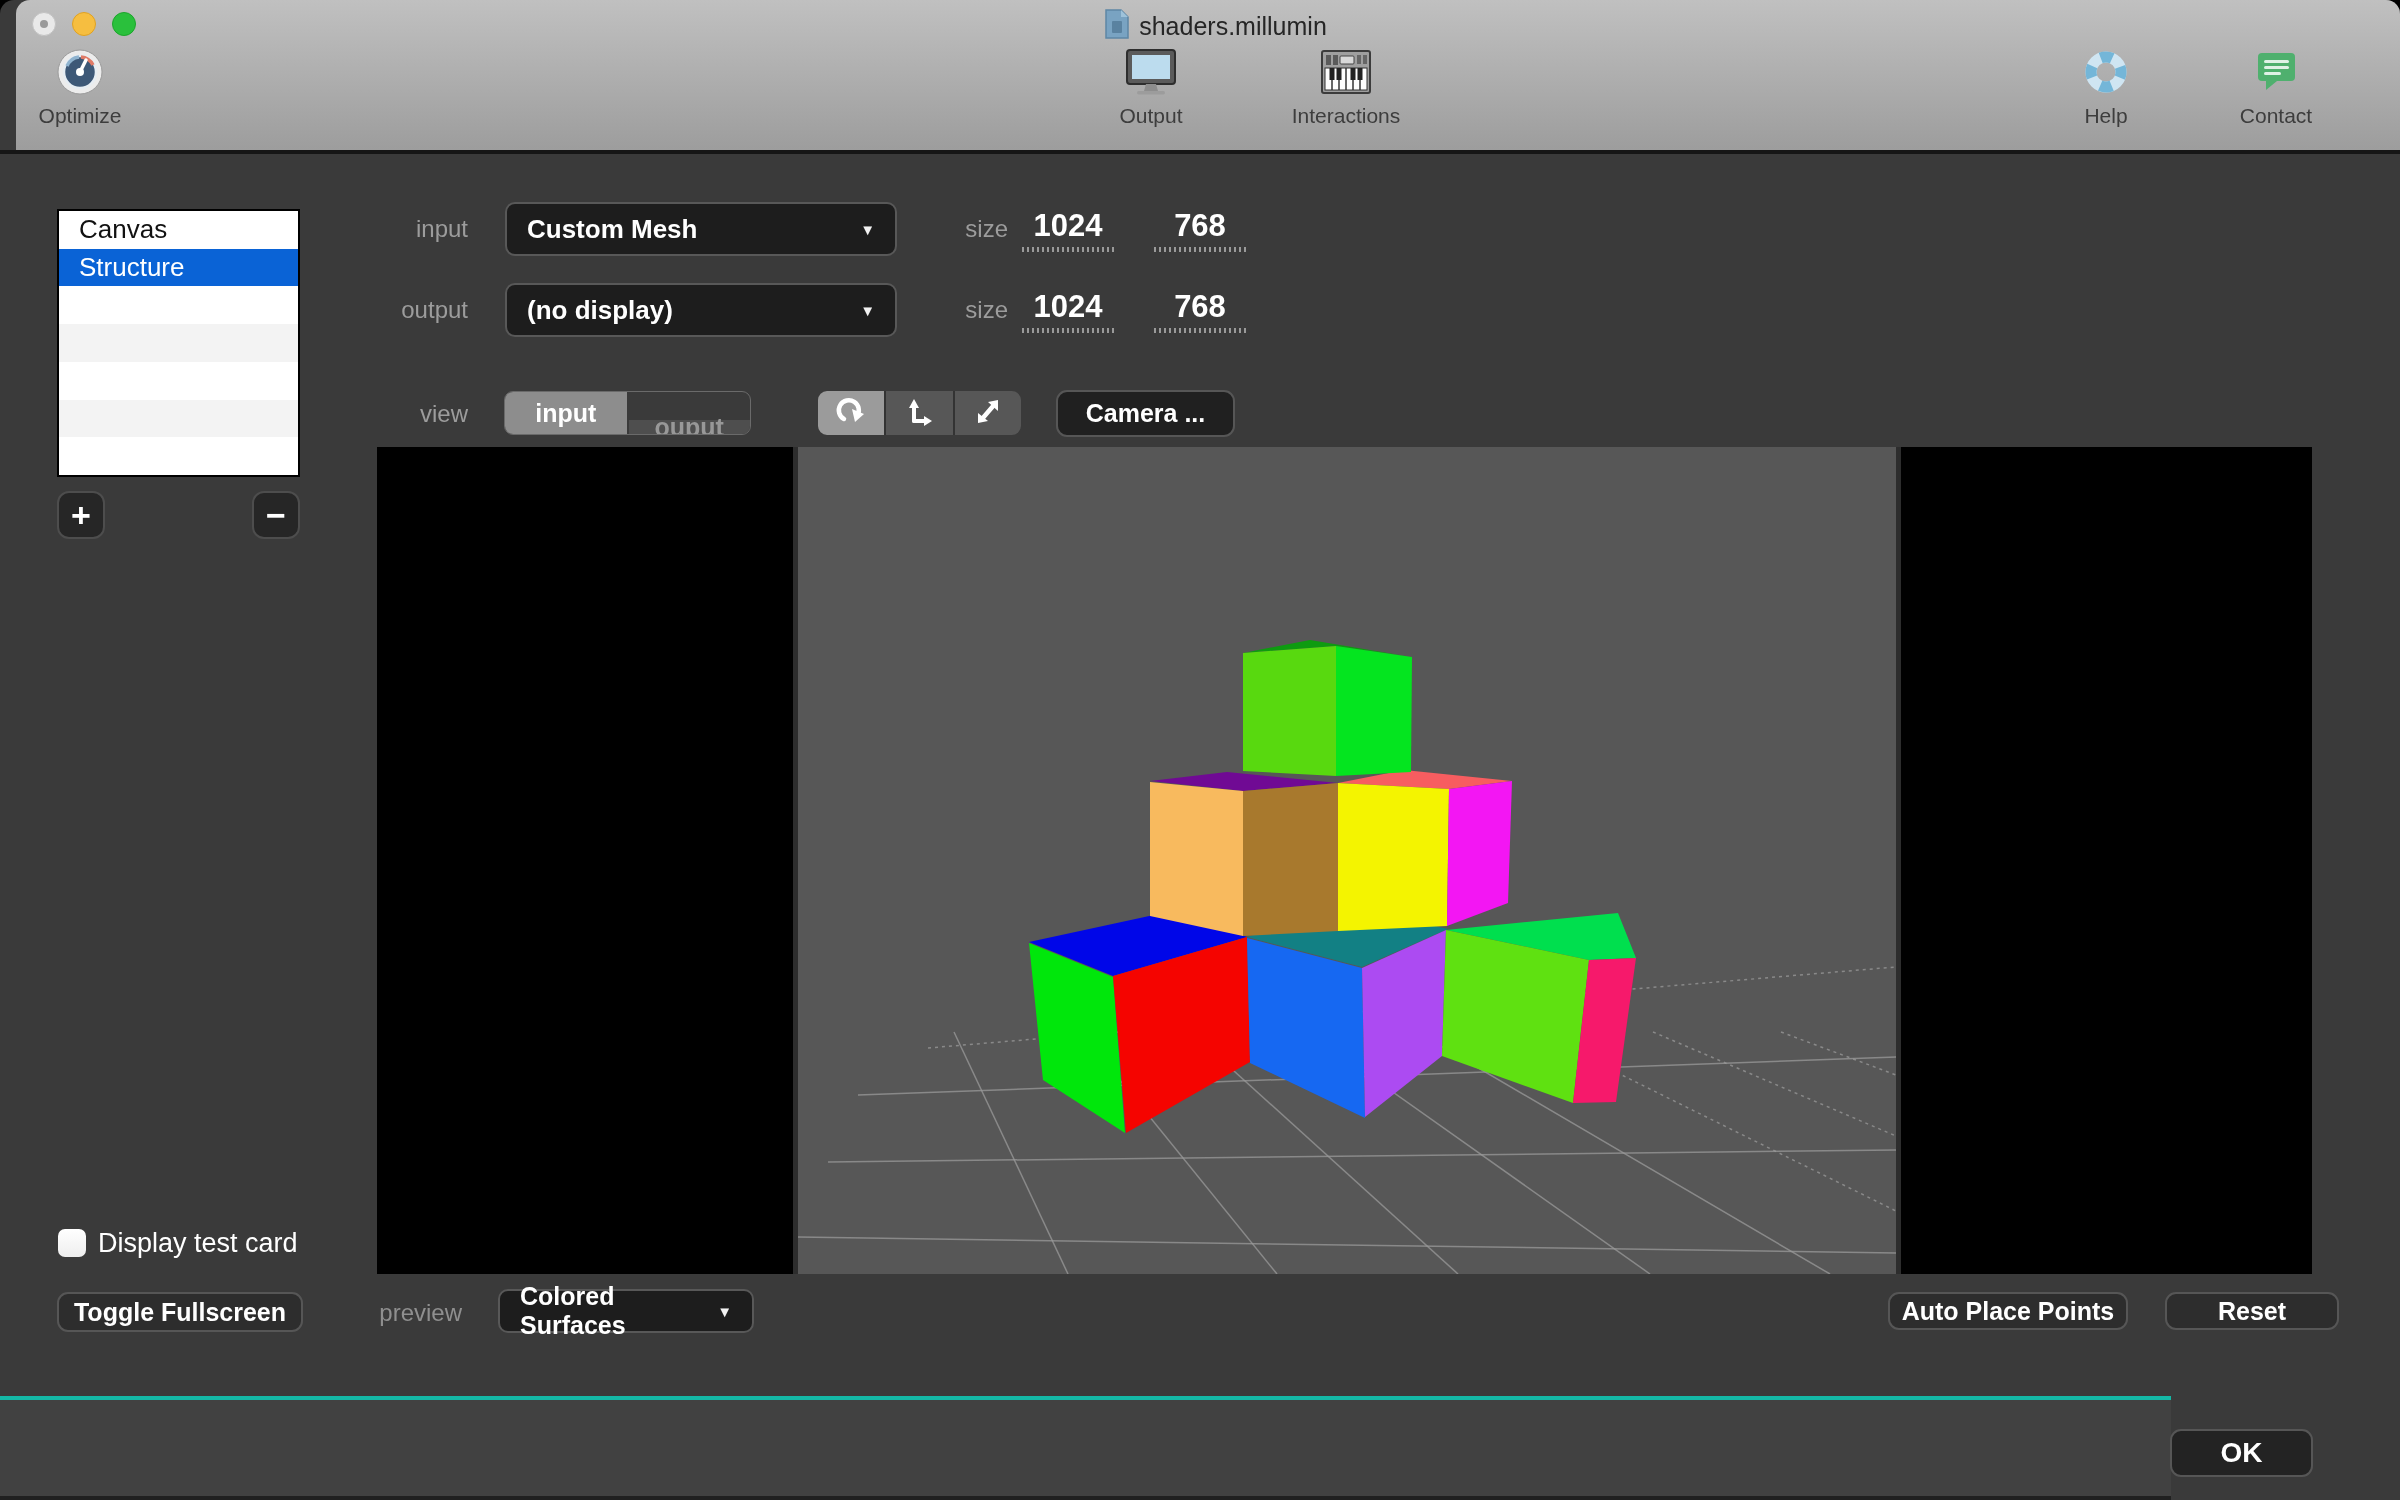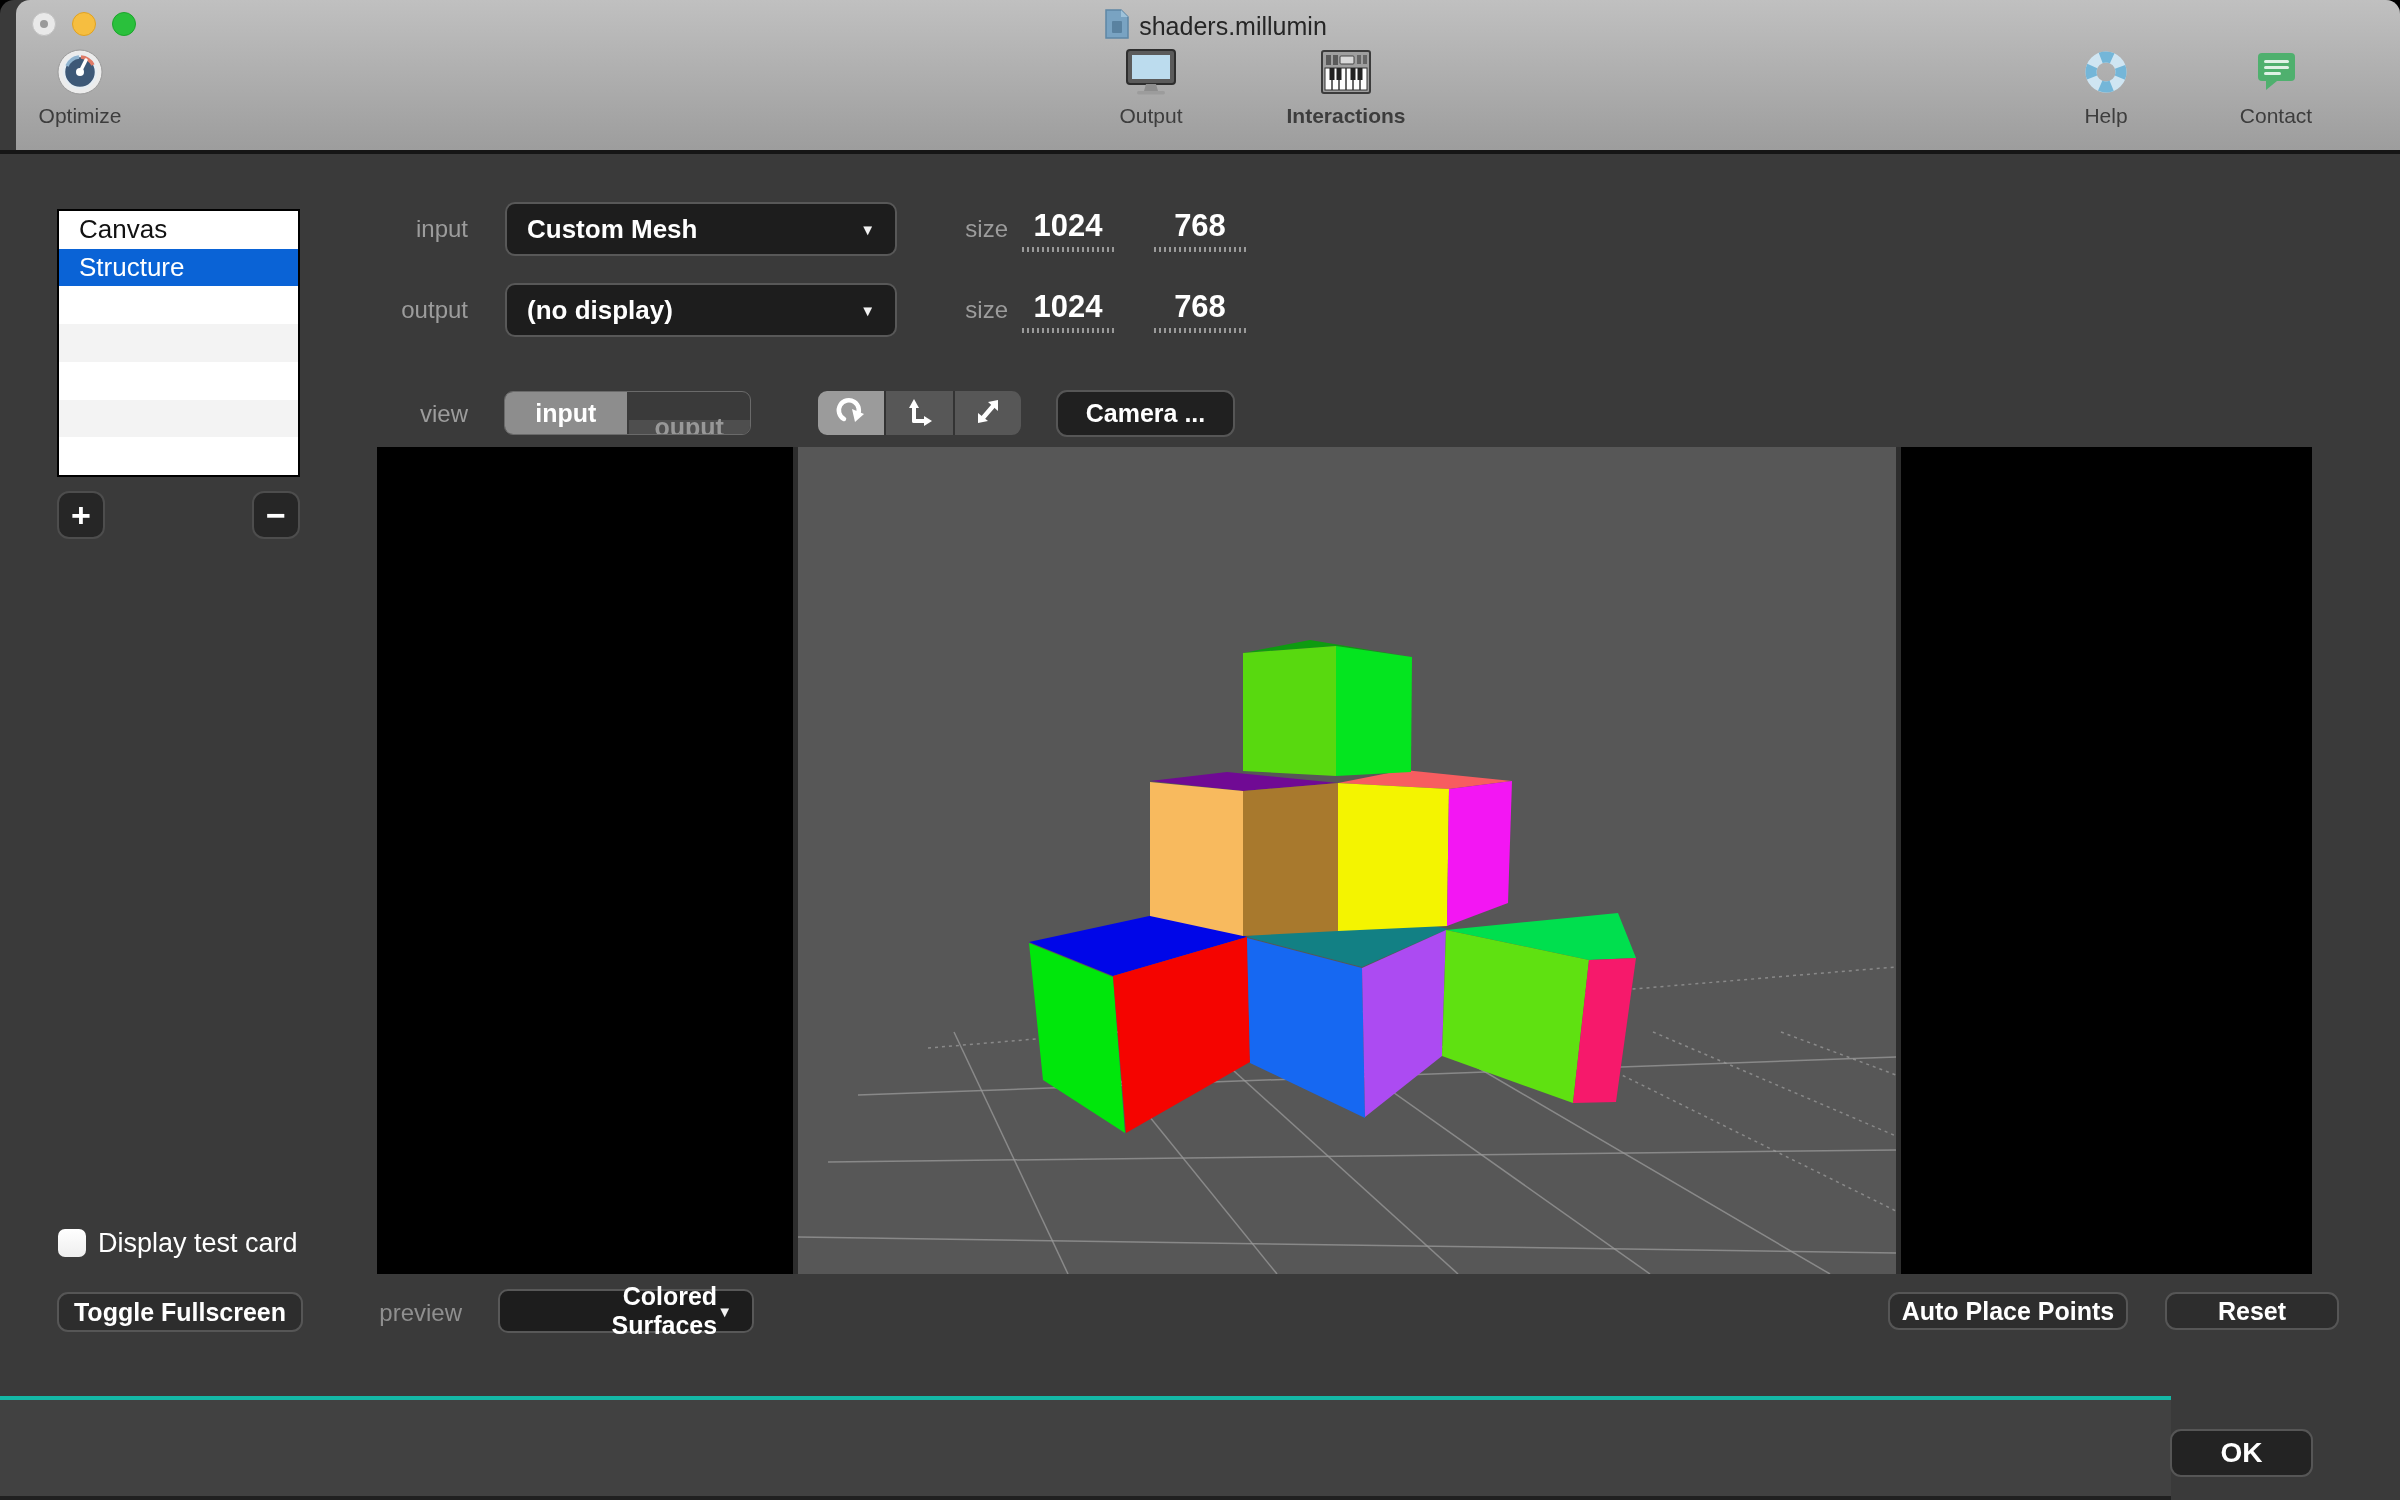--- a/index.html
+++ b/index.html
@@ -25,21 +25,21 @@
   .list .row{flex:1;font-size:26px;color:#111;padding-left:20px;display:flex;align-items:center;background:#fff;}
   .list .row.selected{background:#0a63d6;color:#fff;}
   .list .row.alt{background:#f3f3f3;}
   .sq-btn{position:absolute;top:491px;width:48px;height:48px;background:#262626;border:2px solid #4d4d4d;
     border-radius:12px;color:#fff;font-size:34px;font-weight:700;display:flex;align-items:center;
     justify-content:center;box-sizing:border-box;line-height:1;}
   
   .ctl-label{position:absolute;width:108px;text-align:right;font-size:24px;color:#9c9c9c;}
   .dropdown{position:absolute;background:#1d1d1d;border:2px solid #585858;border-radius:10px;
     color:#fff;font-size:26px;font-weight:600;display:flex;align-items:center;box-sizing:border-box;
-    padding:8px 20px;justify-content:space-between;text-align:right;}
+    padding:8px 20px;justify-content:space-between;}
   .caret{font-size:15px;color:#f2f2f2;}
   .size-val{position:absolute;width:92px;text-align:center;color:#fff;font-size:31px;font-weight:700;}
   .size-val::after{content:"";display:block;height:5px;margin-top:3px;
     background:repeating-linear-gradient(90deg,#9a9a9a 0 2px,transparent 2px 5px);}
   .seg{position:absolute;left:504px;top:391px;width:247px;height:44px;border:1px solid #6a6a6a;
     border-radius:9px;overflow:hidden;display:flex;box-sizing:border-box;background:#3a3a3a;}
   .seg .s{flex:1;display:flex;align-items:center;justify-content:center;font-size:25px;font-weight:600;}
   .seg .on{background:#8d8d8d;color:#fff;}
   .seg .off{background:#4e4e4e;color:#989898;margin-left:2px;margin-top:28px;}
   .tools{position:absolute;left:818px;top:391px;width:203px;height:44px;border-radius:9px;overflow:hidden;
@@ -102,21 +102,21 @@
         <svg width="56" height="48" viewBox="0 0 56 48">
           <rect x="4" y="2" width="48" height="34" rx="3" fill="#5b5b5b" stroke="#2e2e2e" stroke-width="2"></rect>
           <rect x="9" y="7" width="38" height="24" fill="#bcdcee"></rect>
           <path d="M23 36 h10 l2 7 h-14 z" fill="#8d8d8d"></path>
           <rect x="14" y="43" width="28" height="3.5" rx="1.7" fill="#9c9c9c"></rect>
         </svg>
       </span>
       <span class="tool-label">Output</span>
     </div>
 
-    <div class="tool-item" style="left:1255px;width:150px;font-weight:bold;">
+    <div class="tool-item" style="left:1255px;width:150px;">
       <span>
         <svg width="52" height="48" viewBox="0 0 52 48">
           <rect x="2" y="3" width="48" height="42" rx="2" fill="#9f9f9f" stroke="#3c3c3c" stroke-width="2"></rect>
           <rect x="6" y="7" width="5" height="10" fill="#5a5a5a"></rect>
           <rect x="13" y="7" width="5" height="10" fill="#5a5a5a"></rect>
           <rect x="20" y="8" width="14" height="8" rx="1" fill="#d8d8d8" stroke="#444"></rect>
           <rect x="37" y="7" width="4" height="9" fill="#666"></rect>
           <rect x="43" y="7" width="4" height="9" fill="#666"></rect>
           <rect x="5" y="20" width="42" height="22" fill="#fdfdfd" stroke="#333"></rect>
           <line x1="12" y1="20" x2="12" y2="42" stroke="#333" stroke-width="1.5"></line>

